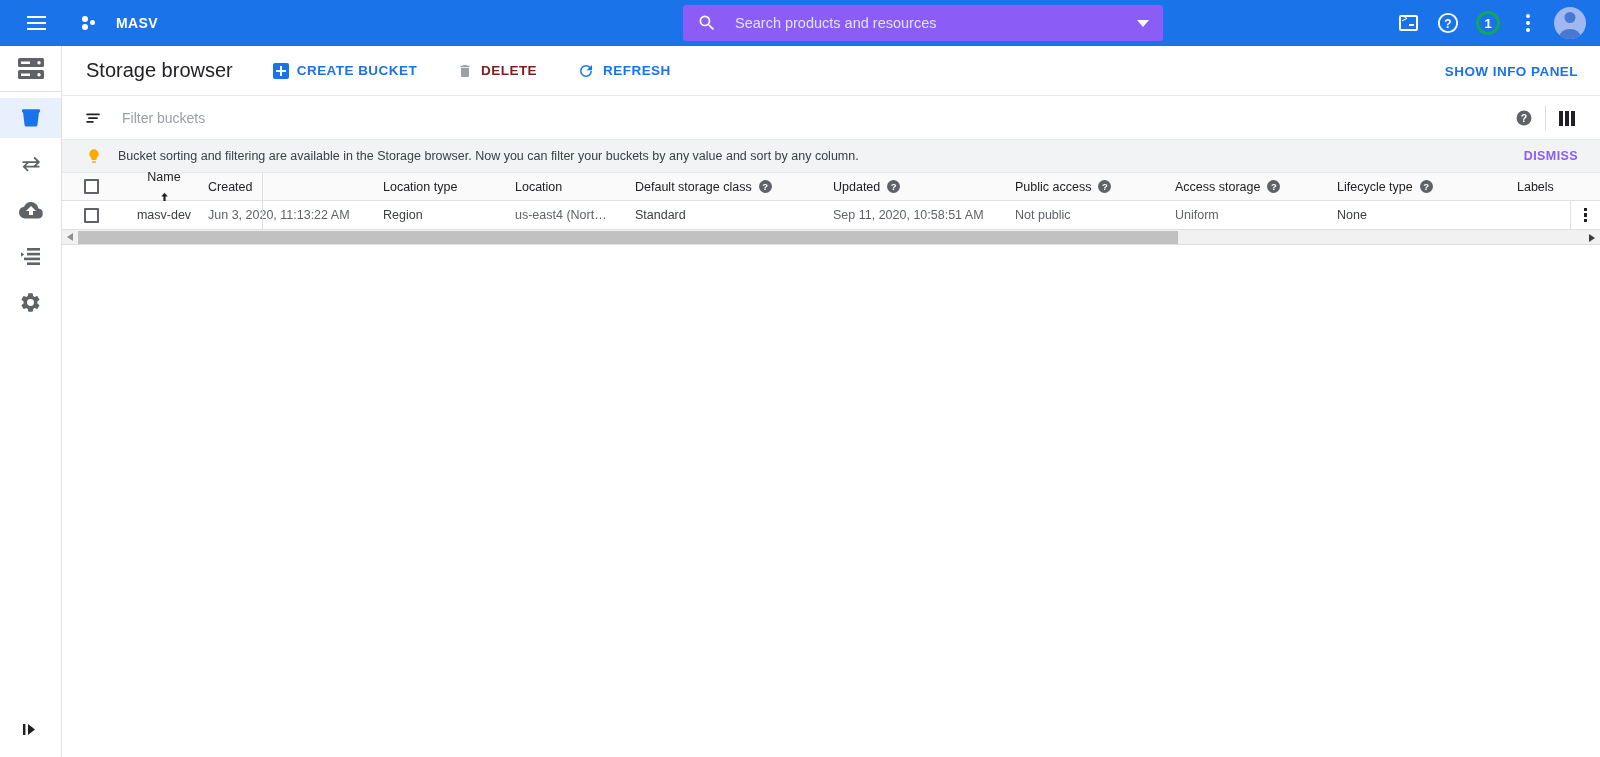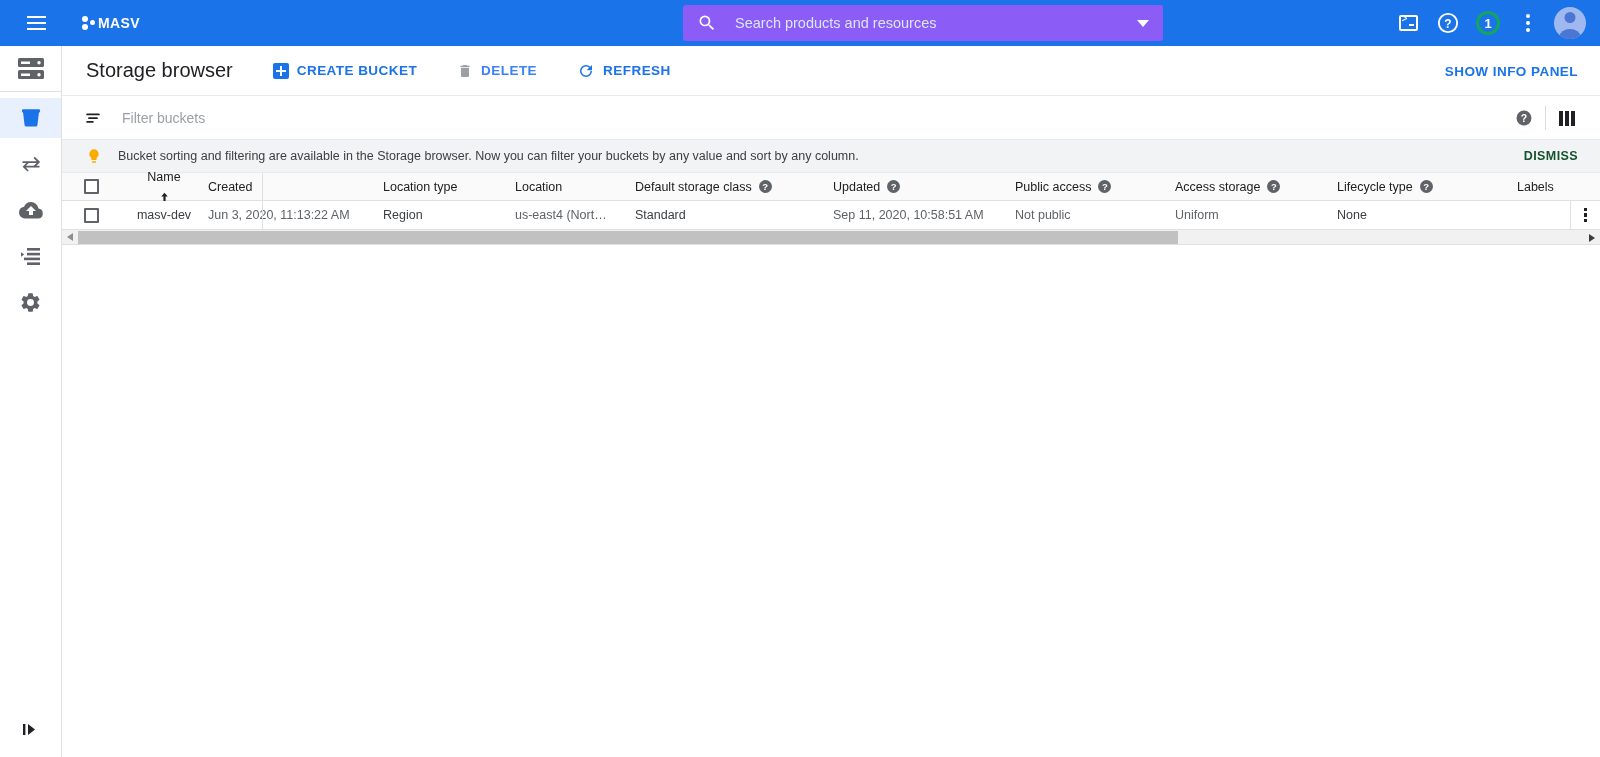--- a/index.html
+++ b/index.html
@@ -28,21 +28,21 @@
     gap: 4px; margin-left: 12px; cursor: pointer;
   }
   .hamburger span {
     display: block; width: 19px; height: 2px; background: #fff;
   }
   .brand {
     font-size: 21px; letter-spacing: .1px;
     margin-left: 8px; color: #fff; white-space: nowrap;
   }
   .proj-chip {
-    display: flex; align-items: center; gap: 0;
+    display: flex; align-items: center; gap: 18px;
     margin-left: 22px; cursor: pointer;
   }
   .proj-dots { position: relative; width: 16px; height: 14px; }
   .proj-dots i {
     position: absolute; background: #fff; border-radius: 50%;
     display: block;
   }
   .proj-dots i:nth-child(1) { width: 6px; height: 6px; left: 0; top: 0; }
   .proj-dots i:nth-child(2) { width: 6px; height: 6px; left: 0; top: 8px; }
   .proj-dots i:nth-child(3) { width: 5px; height: 5px; left: 8px; top: 4px; }
@@ -158,21 +158,21 @@
     font-weight: normal; white-space: nowrap;
   }
   .tb-btn {
     display: flex; align-items: center; gap: 8px;
     margin-left: 40px; cursor: pointer; white-space: nowrap;
   }
   .tb-btn .lbl {
     font-size: 13.5px; font-weight: bold; letter-spacing: .45px;
     color: #1a73e8;
   }
-  .tb-btn.disabled .lbl { color: #3b82f6; cursor: default; }
+  .tb-btn.disabled .lbl { color: #7f1d1d; cursor: default; }
   .plus-sq {
     width: 16px; height: 16px; background: #1a73e8; border-radius: 2px;
     position: relative;
   }
   .plus-sq::before, .plus-sq::after {
     content: ""; position: absolute; background: #fff;
   }
   .plus-sq::before { left: 3px; top: 7px; width: 10px; height: 2px; }
   .plus-sq::after { left: 7px; top: 3px; width: 2px; height: 10px; }
   .info-panel-btn {
@@ -211,21 +211,21 @@
     display: flex; align-items: center; position: relative;
     border-bottom: 1px solid #e8eaed;
   }
   .bulb { margin-left: 24px; display:block; }
   .banner-text {
     font-size: 12.5px; color: #3c4043; margin-left: 16px; white-space: nowrap;
   }
   .dismiss {
     position: absolute; right: 22px; top: 50%; transform: translateY(-50%);
     font-size: 12.5px; font-weight: bold; letter-spacing: .4px;
-    color: #14532d; cursor: pointer;
+    color: #8b5cf6; cursor: pointer;
   }
 
   
   .table-wrap { position: relative; width: 1538px; }
   .grid-row {
     display: flex; align-items: center;
     height: 28px; position: relative;
   }
   .hdr-row {
     background: #fafafa; border-bottom: 1px solid #e0e0e0; height: 28px;

